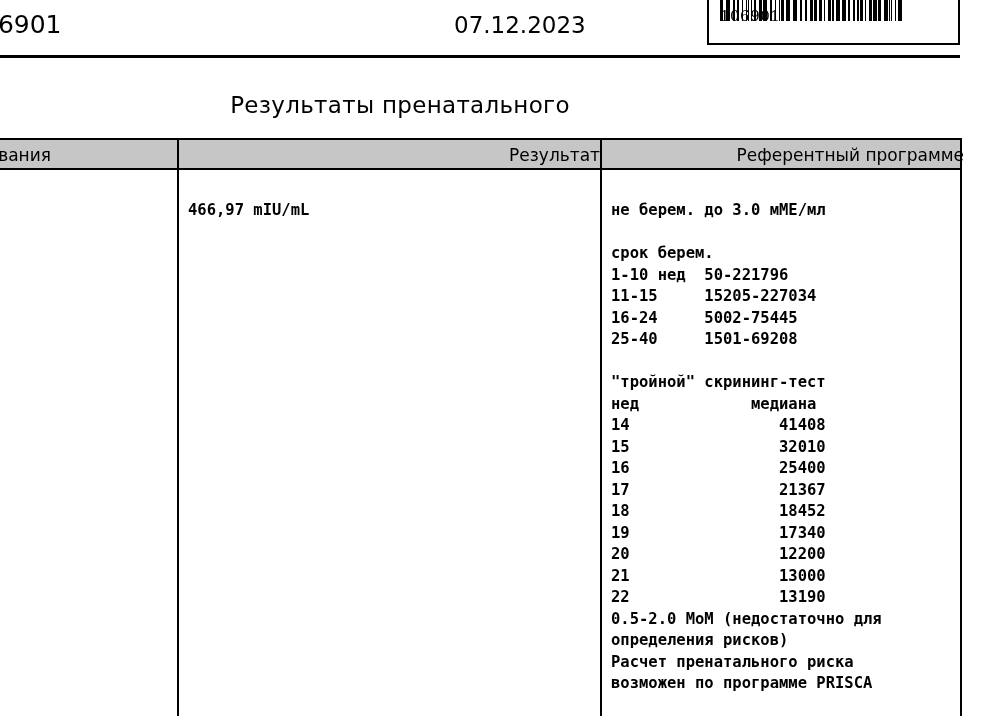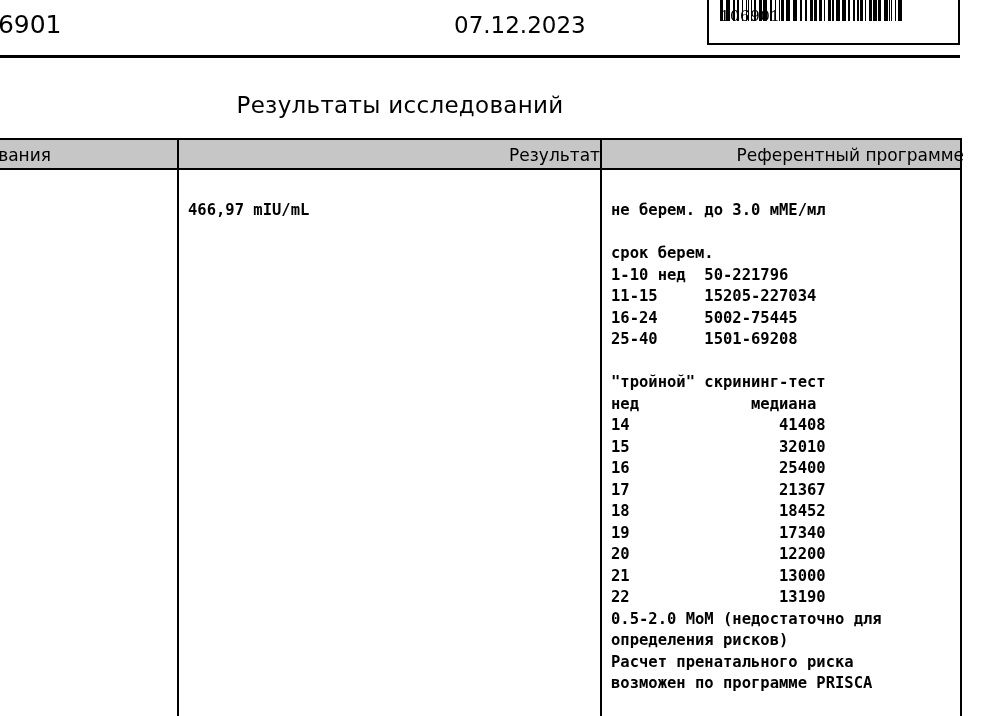--- a/index.html
+++ b/index.html
@@ -214,21 +214,21 @@
         <i style="left: 164px; width: 4px;"></i>
         <i style="left: 169px; width: 1px;"></i>
         <i style="left: 171px; width: 1px;"></i>
         <i style="left: 175px; width: 1px;"></i>
         <i style="left: 178px; width: 4px;"></i>
       </div>
     <div id="barcode-number">106901</div>
   </div>
 </div>
 
-<div id="results-title">Результаты исследований</div>
+<div id="results-title">Результаты пренатального</div>
 
 <div id="results-table">
 
   <div class="tbl-row-head">
     <div class="th c1">едования</div>
     <div class="th c2">Результат</div>
     <div class="th c3">Референтный программе</div>
     <div class="col-sep s1"></div>
     <div class="col-sep s2"></div>
   </div>

